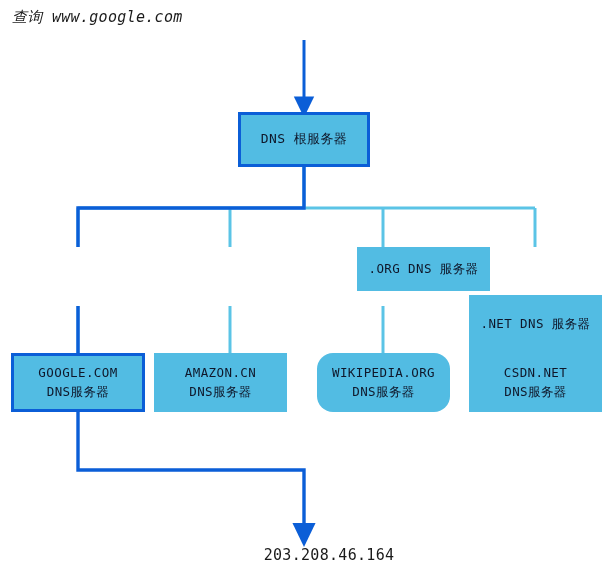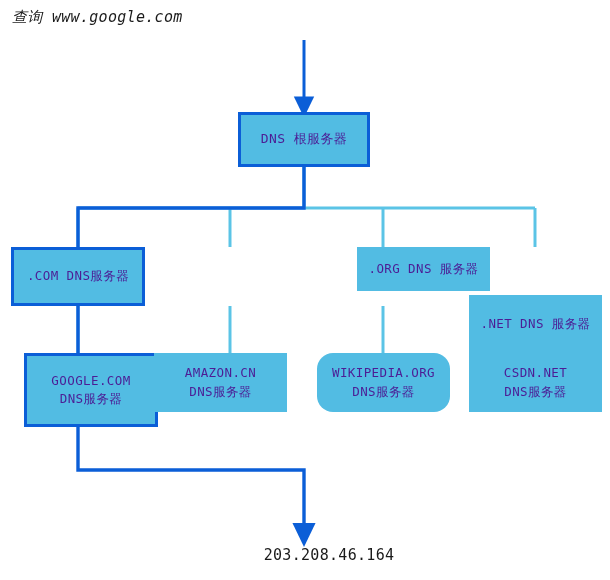--- a/index.html
+++ b/index.html
@@ -30,21 +30,21 @@
     pointer-events: none;
   }
   .node {
     position: absolute;
     box-sizing: border-box;
     background: #52bce3;
     display: flex;
     align-items: center;
     justify-content: center;
     text-align: center;
-    color: #4c1d95;
+    color: #0f172a;
     line-height: 1.45;
     letter-spacing: 0.4px;
     font-size: 12.5px;
     white-space: pre-line;
   }
   .node.highlight {
     border: 3px solid #0b5ed7;
   }
   .caption {
     position: absolute;
@@ -71,21 +71,21 @@
     left: 238px;
     top: 112px;
     width: 132px;
     height: 55px;
     font-size: 13px;
   }
   #node-com   { left: 11px;  top: 247px; width: 134px; height: 59px; }
   #node-cn    { left: 164px; top: 247px; width: 133px; height: 59px; }
   #node-org   { left: 317px; top: 247px; width: 133px; height: 44px; margin-left: 40px; }
   #node-net   { left: 469px; top: 247px; width: 133px; height: 59px; margin-top: 48px; }
-  #node-google    { left: 11px;  top: 353px; width: 134px; height: 74px; margin-left: 13px; }
+  #node-google    { left: 11px;  top: 353px; width: 134px; height: 59px; }
   #node-amazon    { left: 154px; top: 353px; width: 133px; height: 59px; }
   #node-wikipedia { left: 317px; top: 353px; width: 133px; height: 59px; border-radius: 16px; }
   #node-csdn      { left: 469px; top: 353px; width: 133px; height: 59px; }
 </style>
 </head>
 <body>
 
 <div id="diagram-root">
 
   <svg id="wires" viewBox="0 0 610 580" width="610" height="580" xmlns="http://www.w3.org/2000/svg">
@@ -119,21 +119,20 @@
       <path d="M304,167 L304,208 L78,208 L78,247"></path>
       <line x1="78" y1="306" x2="78" y2="353"></line>
       <path d="M78,412 L78,470 L304,470 L304,534" marker-end="url(#arrow-dark)"></path>
     </g>
   </svg>
 
   <div class="caption" id="query-caption">查询 www.google.com</div>
 
   <div class="node highlight" id="root-node">DNS 根服务器</div>
 
-  <div class="node highlight" id="node-com">.COM DNS服务器</div>
   <div class="node" id="node-org">.ORG DNS 服务器</div>
   <div class="node" id="node-net">.NET DNS 服务器</div>
 
   <div class="node highlight" id="node-google">GOOGLE.COM
 DNS服务器</div>
   <div class="node" id="node-amazon">AMAZON.CN
 DNS服务器</div>
   <div class="node" id="node-wikipedia">WIKIPEDIA.ORG
 DNS服务器</div>
   <div class="node" id="node-csdn">CSDN.NET

